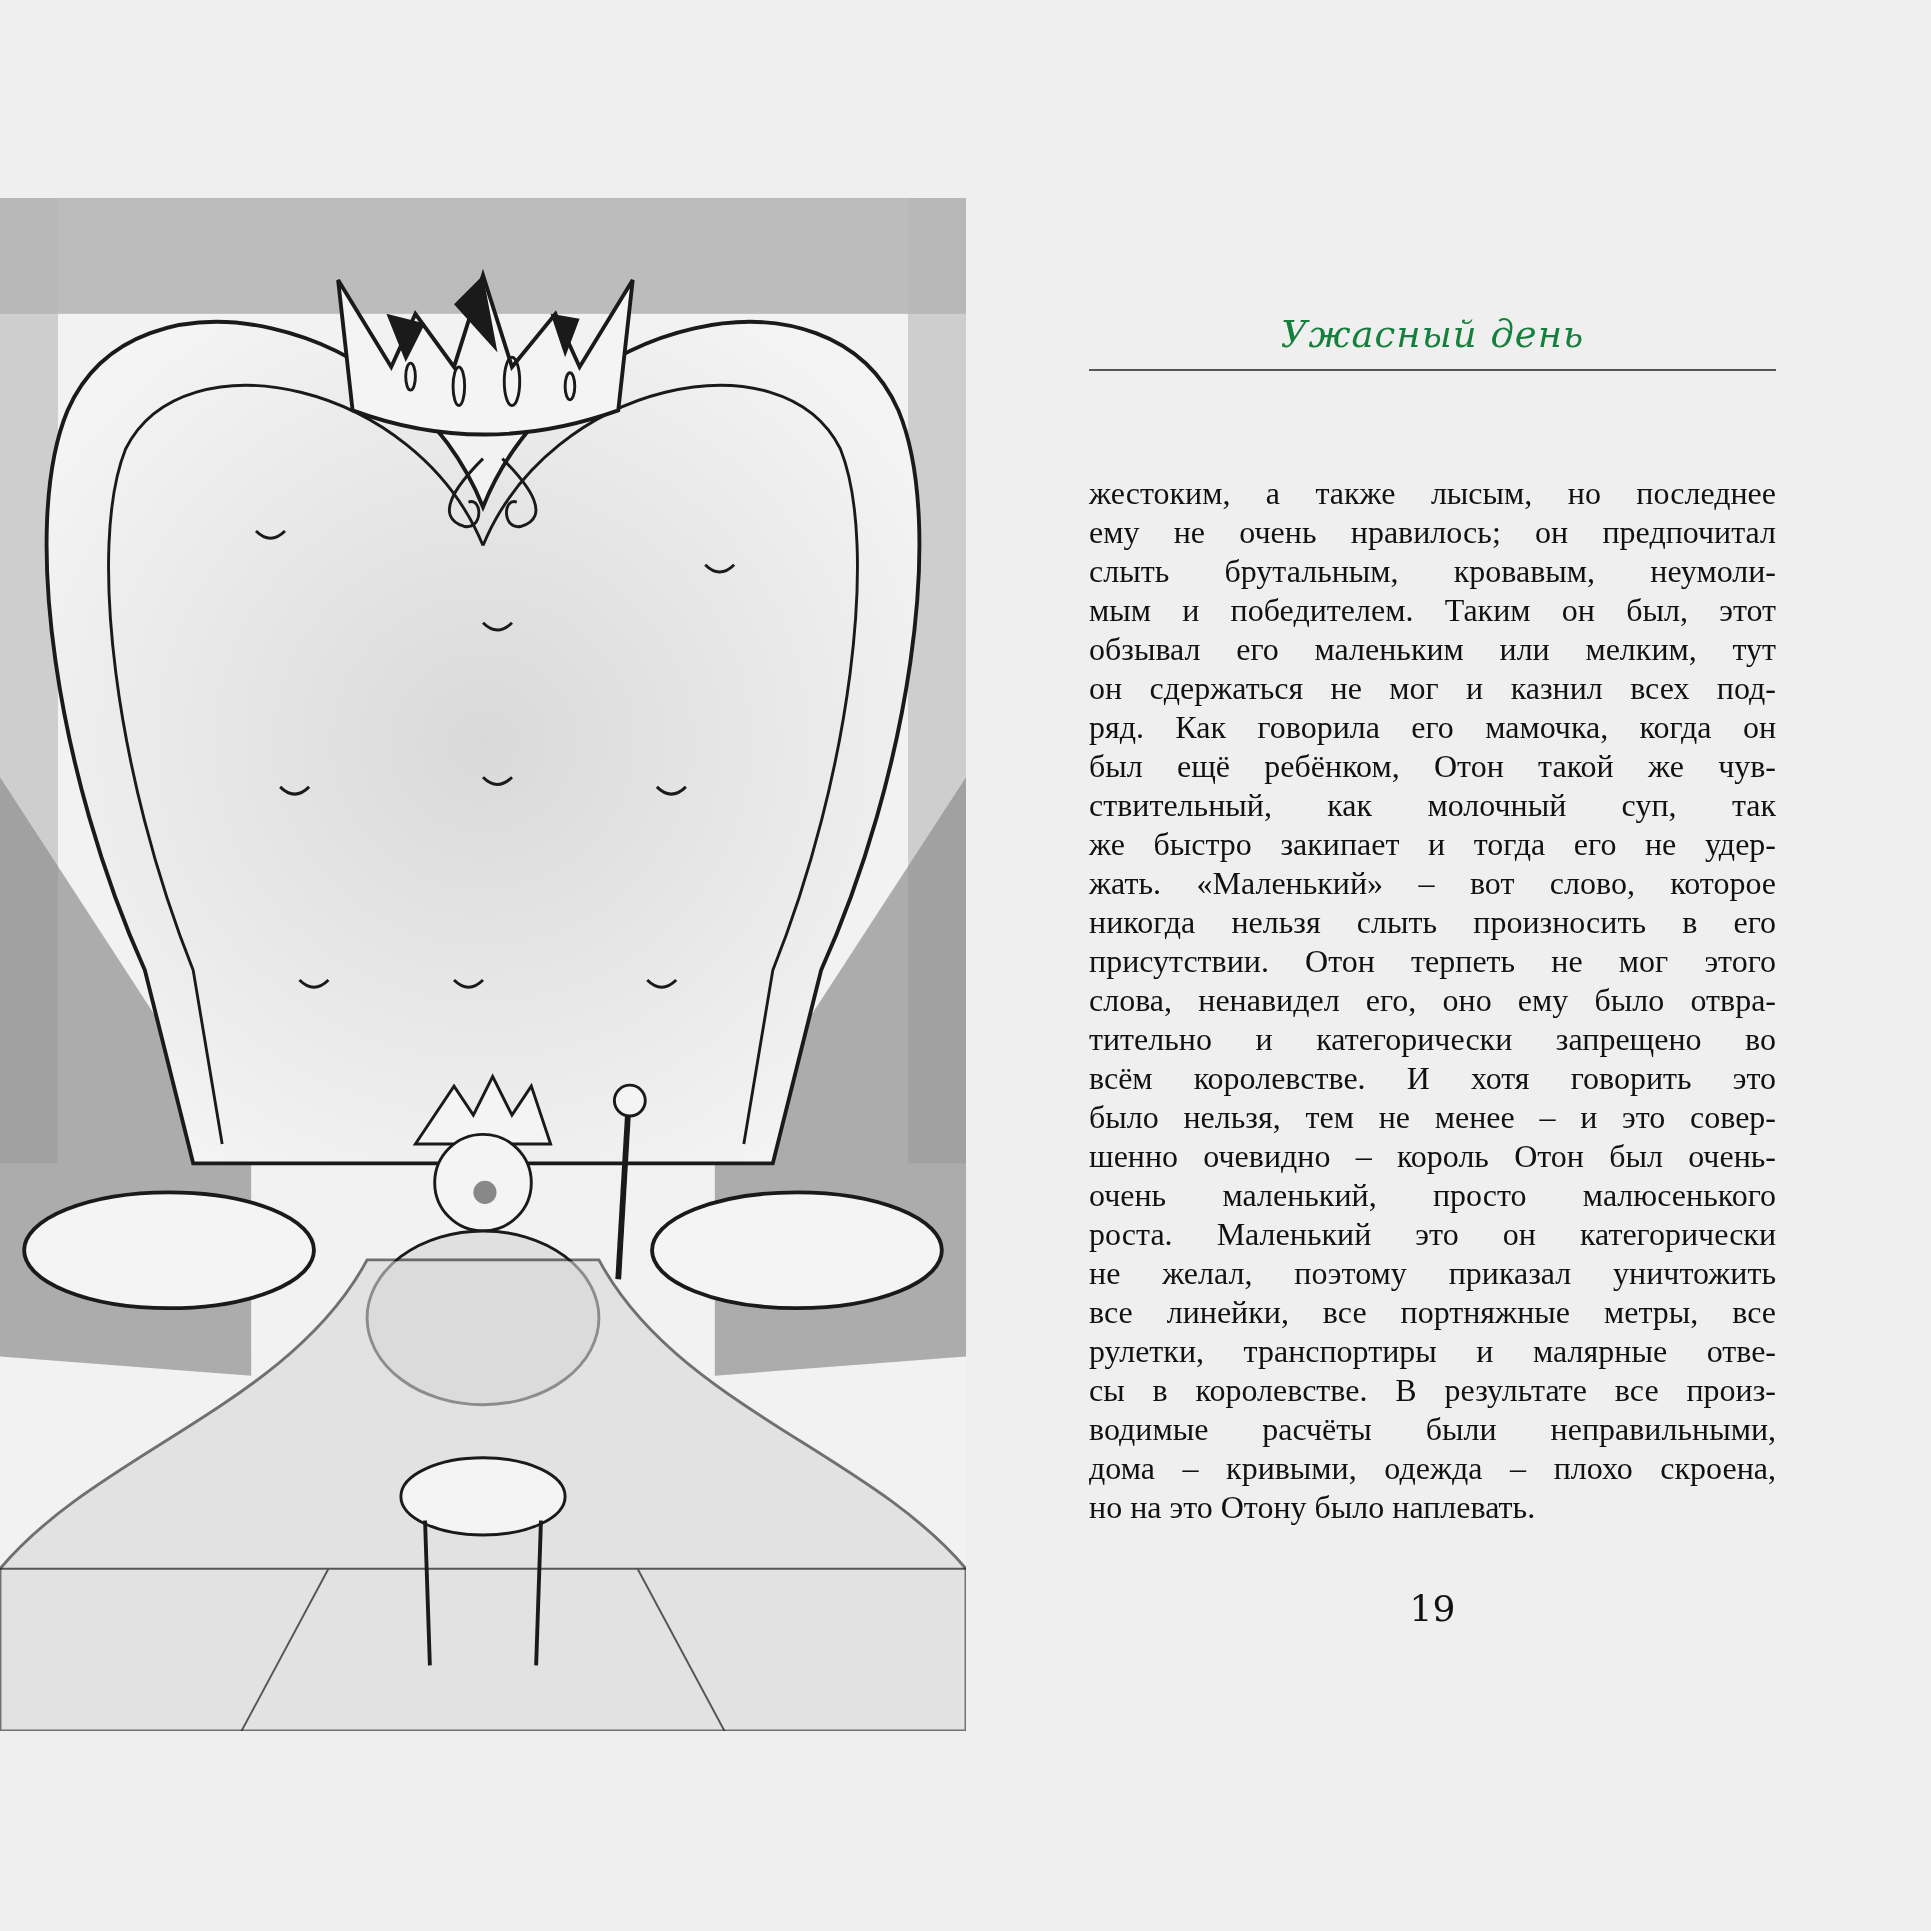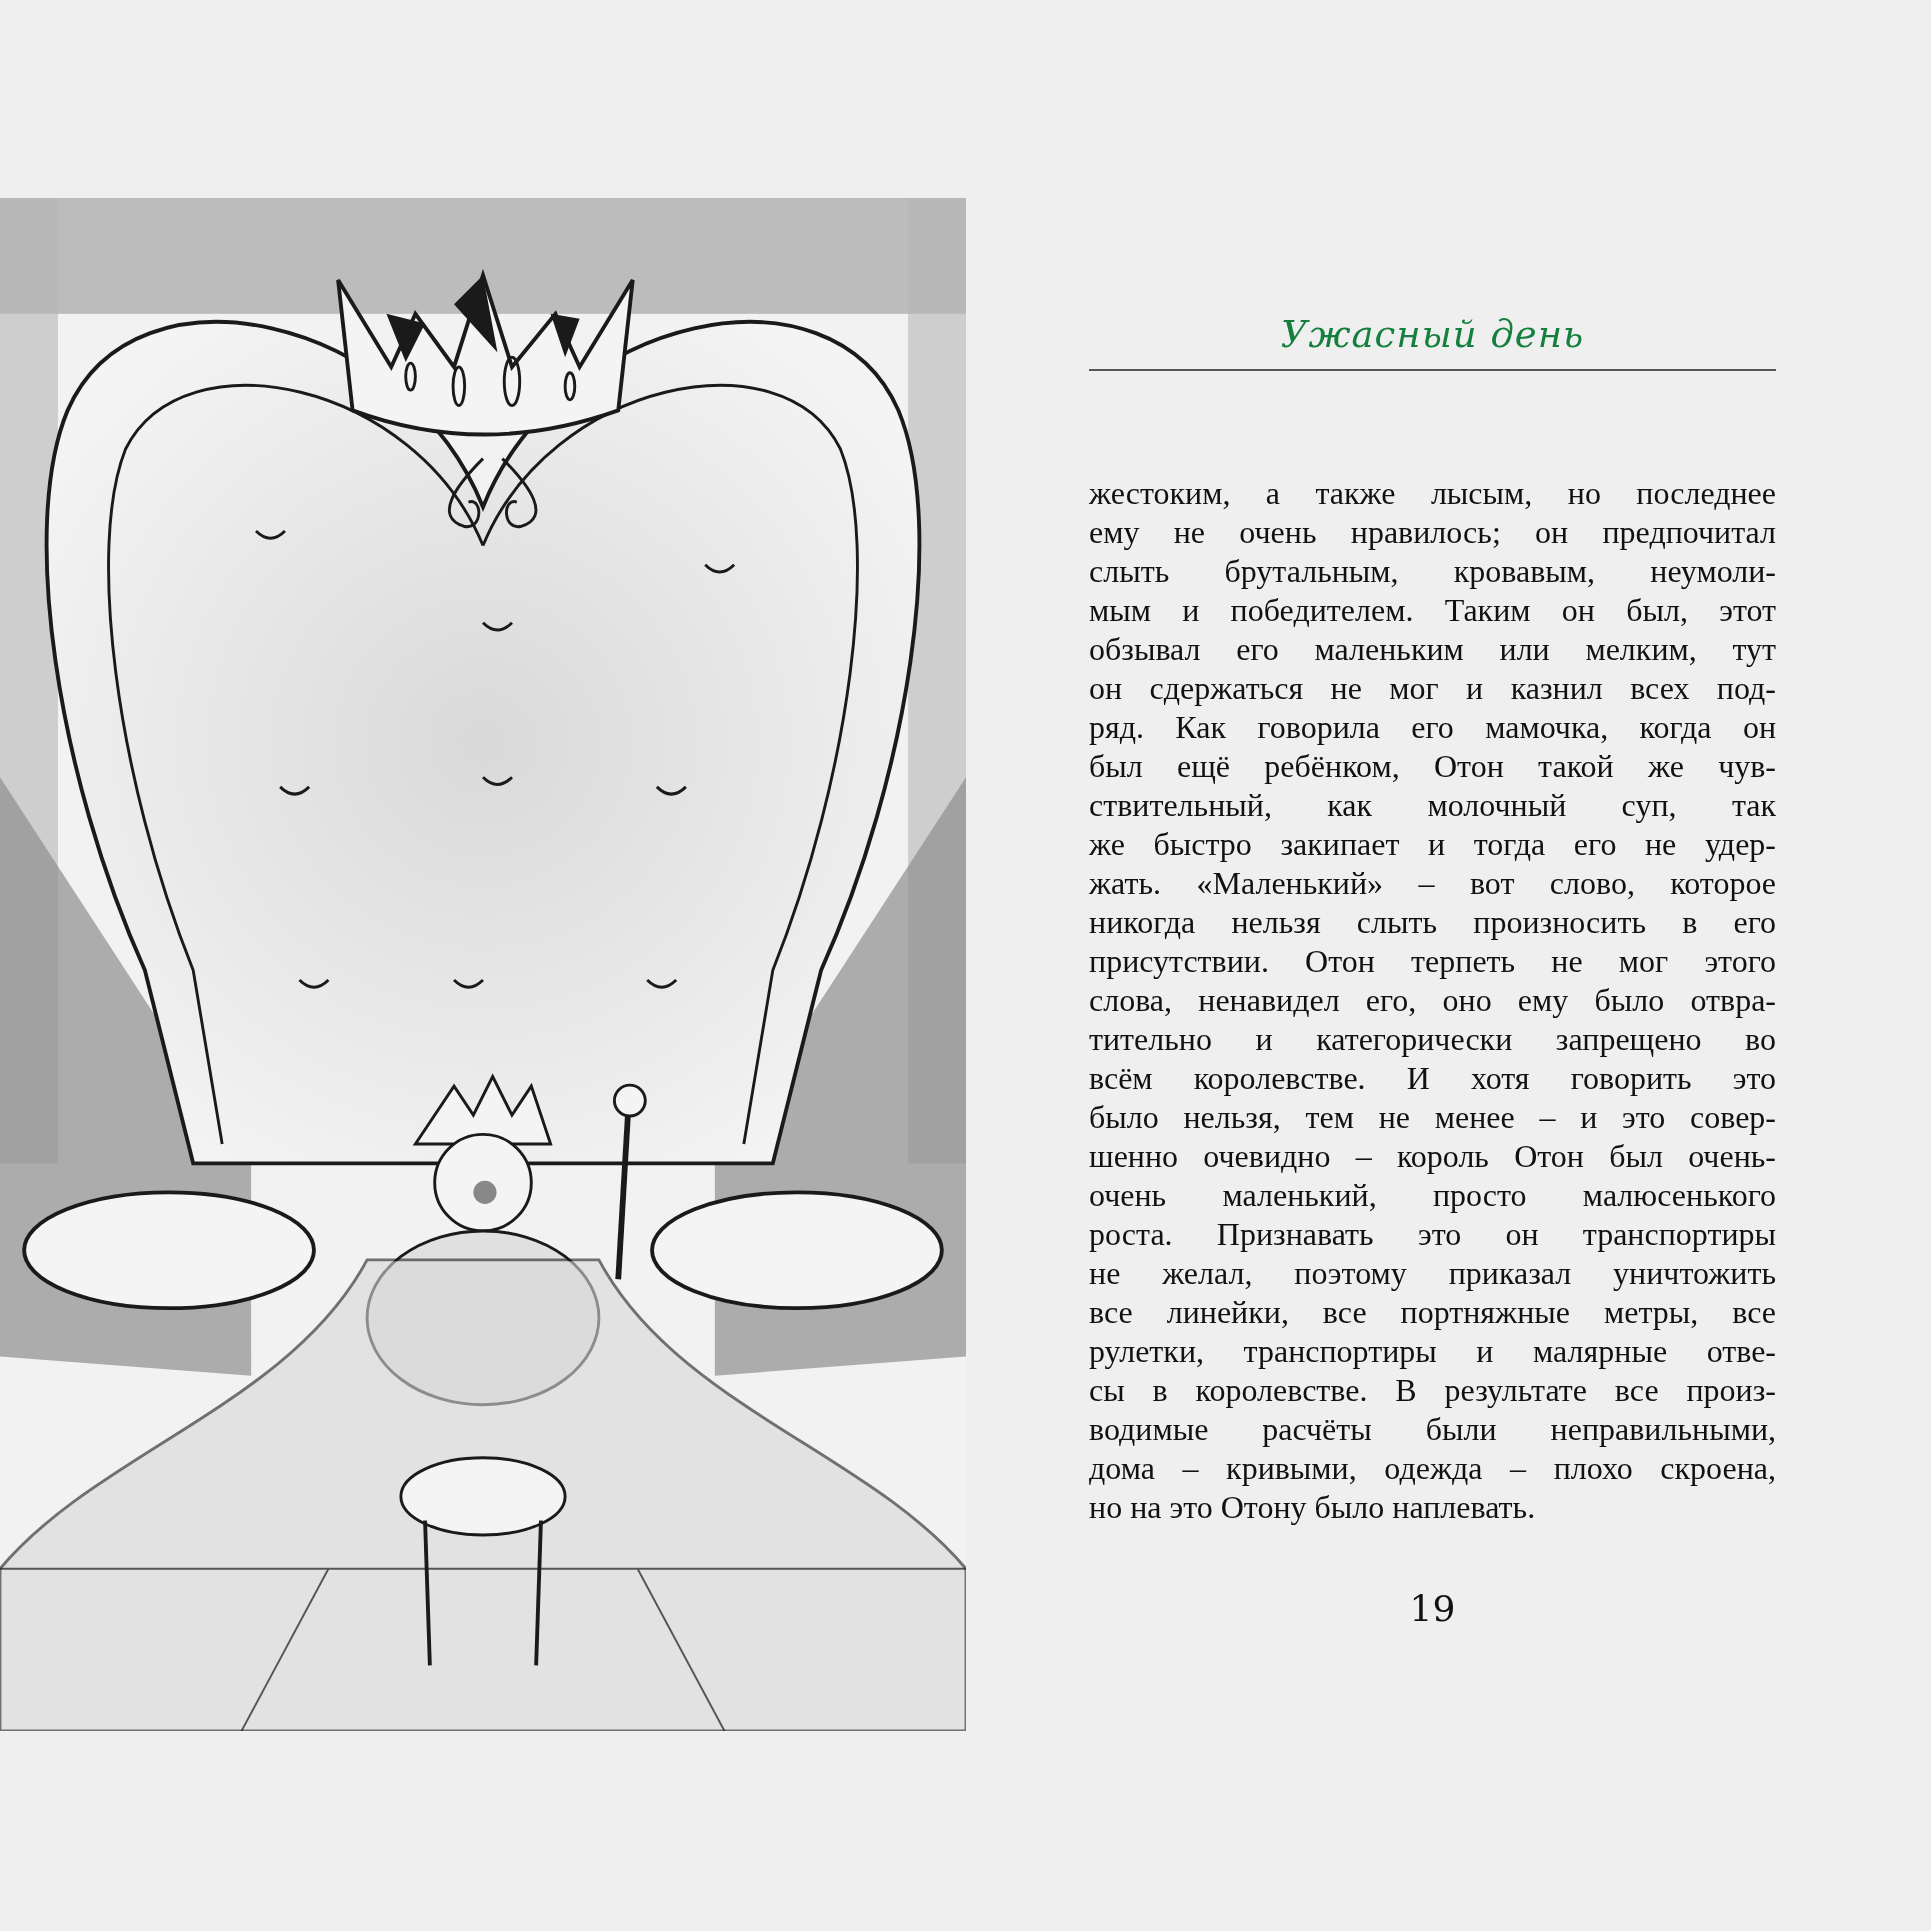--- a/index.html
+++ b/index.html
@@ -104,21 +104,21 @@
   <span class="line">же быстро закипает и тогда его не удер-</span>
   <span class="line">жать. «Маленький» – вот слово, которое</span>
   <span class="line">никогда нельзя слыть произносить в его</span>
   <span class="line">присутствии. Отон терпеть не мог этого</span>
   <span class="line">слова, ненавидел его, оно ему было отвра-</span>
   <span class="line">тительно и категорически запрещено во</span>
   <span class="line">всём королевстве. И хотя говорить это</span>
   <span class="line">было нельзя, тем не менее – и это совер-</span>
   <span class="line">шенно очевидно – король Отон был очень-</span>
   <span class="line">очень маленький, просто малюсенького</span>
-  <span class="line">роста. Признавать это он транспортиры</span>
+  <span class="line">роста. Маленький это он категорически</span>
   <span class="line">не желал, поэтому приказал уничтожить</span>
   <span class="line">все линейки, все портняжные метры, все</span>
   <span class="line">рулетки, транспортиры и малярные отве-</span>
   <span class="line">сы в королевстве. В результате все произ-</span>
   <span class="line">водимые расчёты были неправильными,</span>
   <span class="line">дома – кривыми, одежда – плохо скроена,</span>
   <span class="line last">но на это Отону было наплевать.</span>
 </div>
 
 <div class="page-number">19</div>

